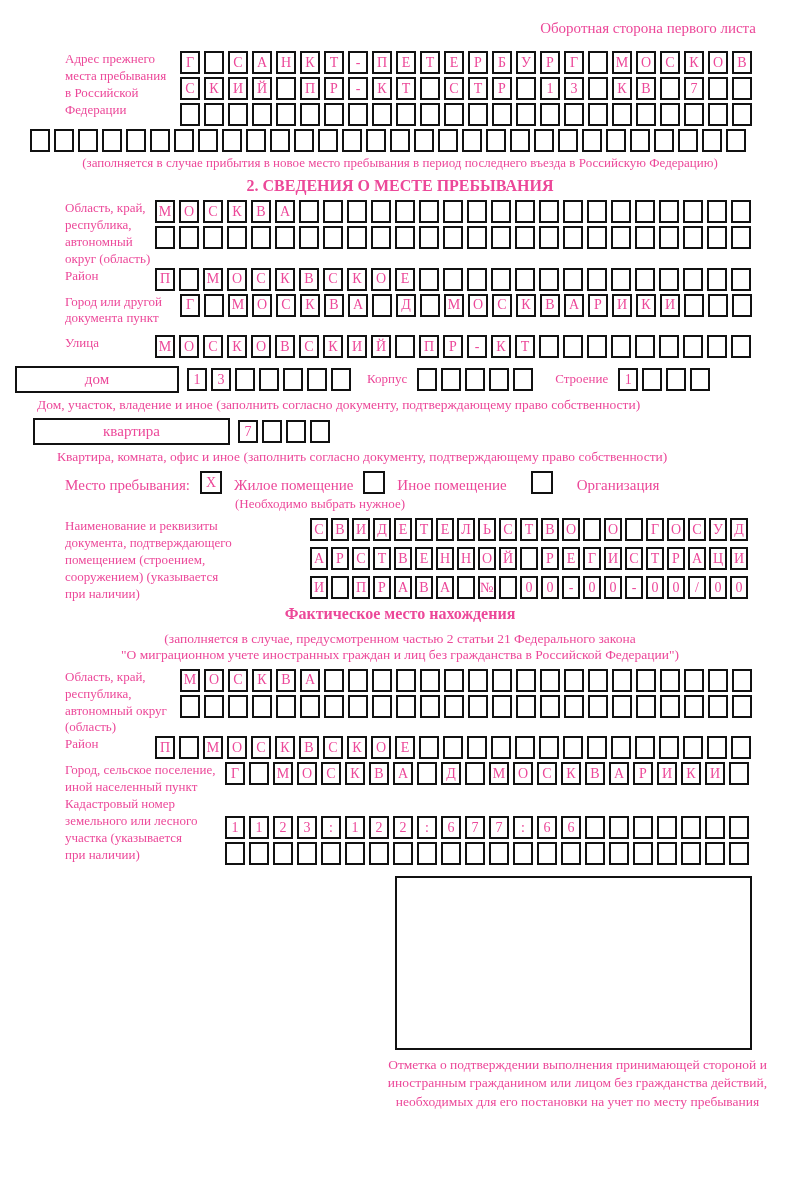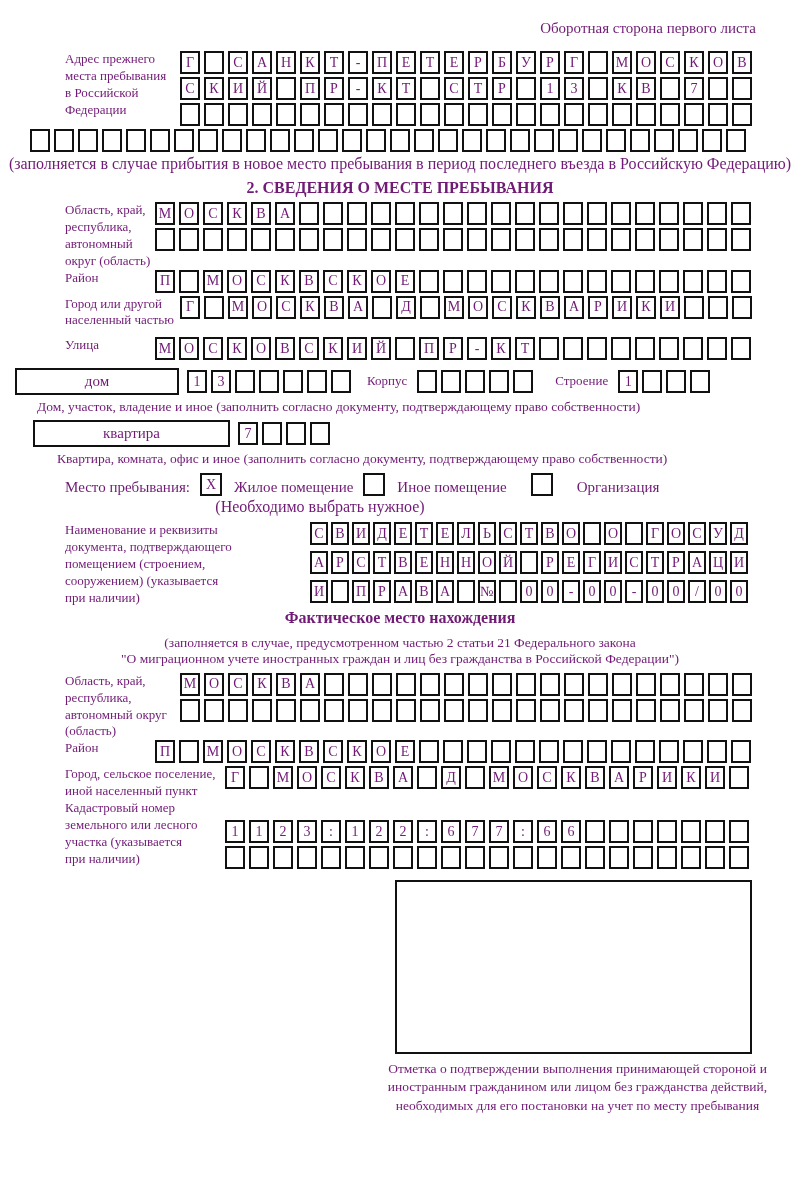--- a/index.html
+++ b/index.html
@@ -1,40 +1,40 @@
 <!DOCTYPE html>
 <html><head>
 <meta charset="utf-8">
 <style>
   * { margin:0; padding:0; box-sizing:border-box; }
   html,body { background:#ffffff; }
   .page {
     position:relative;
     width:800px; height:1180px;
-    background:#ffffff; color:#701a75;
+    background:#ffffff; color:#ec4899;
     font-family:"Liberation Serif","DejaVu Serif",serif;
     overflow:hidden;
   }
   .hdr-note { text-align:right; padding:20px 44px 0 0; font-size:15px; }
   .frow { display:flex; align-items:flex-start; }
   .lbl { font-size:13px; line-height:1.3; flex:none; }
   .lbl div { white-space:nowrap; }
   .boxes { display:flex; gap:4px; margin-bottom:3px; flex:none; }
   .cell {
     width:20px; height:23px; border:2px solid #111;
     display:inline-flex; align-items:center; justify-content:center;
     font-size:14px; flex:none; background:#fff;
   }
   .p21 { gap:3px; }
   .p21 .cell { width:18px; }
   .bigbox {
     border:2px solid #111; height:27px; flex:none;
     display:flex; align-items:center; justify-content:center; font-size:15px;
   }
-  .note { font-size:16px; }
+  .note { font-size:13px; }
   .center { text-align:center; }
   .bold { font-weight:bold; }
   .cb {
     width:22px; height:23px; border:2px solid #111; flex:none;
     display:inline-flex; align-items:center; justify-content:center; font-size:14px;
   }
   .sectitle { font-size:16px; }
   .stayrow { display:flex; align-items:flex-end; margin:6px 0 2px 65px; font-size:15px; }
   .stamp-box { margin:8px 0 0 395px; width:357px; height:174px; border:2px solid #111; }
   .stamp-cap { margin:6px 0 0 385px; width:385px; font-size:13.5px; line-height:1.35; text-align:center; }
@@ -262,21 +262,21 @@
         <span class="cell"></span>
         <span class="cell"></span>
         <span class="cell"></span>
         <span class="cell"></span>
       </div>
   </div>
 
   <div class="frow">
     <div class="lbl" style="margin-left:65px;width:113px">
       <div>Город или другой</div>
-      <div>населенный частью</div>
+      <div>документа пункт</div>
     </div>
     <div class="boxes" style="margin-left:2px">
         <span class="cell">Г</span>
         <span class="cell"></span>
         <span class="cell">М</span>
         <span class="cell">О</span>
         <span class="cell">С</span>
         <span class="cell">К</span>
         <span class="cell">В</span>
         <span class="cell">А</span>

